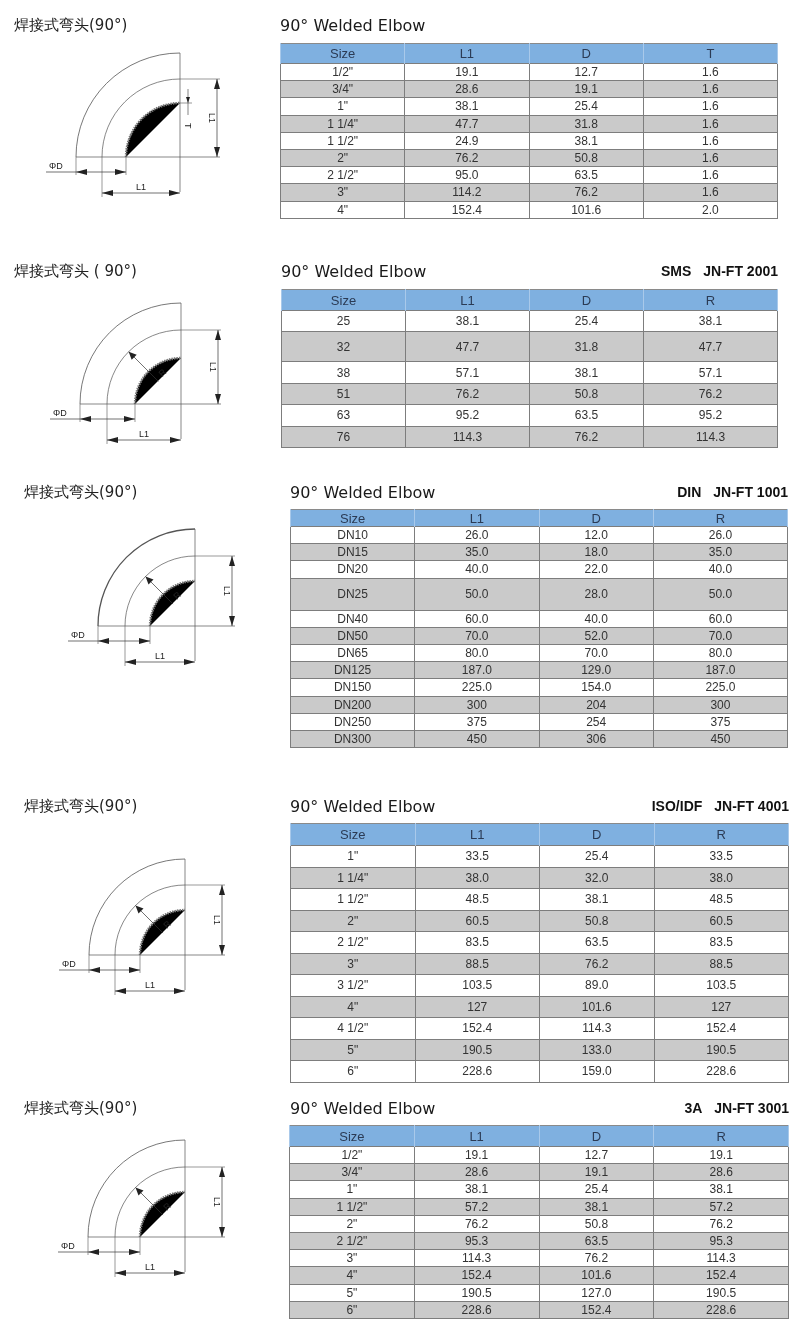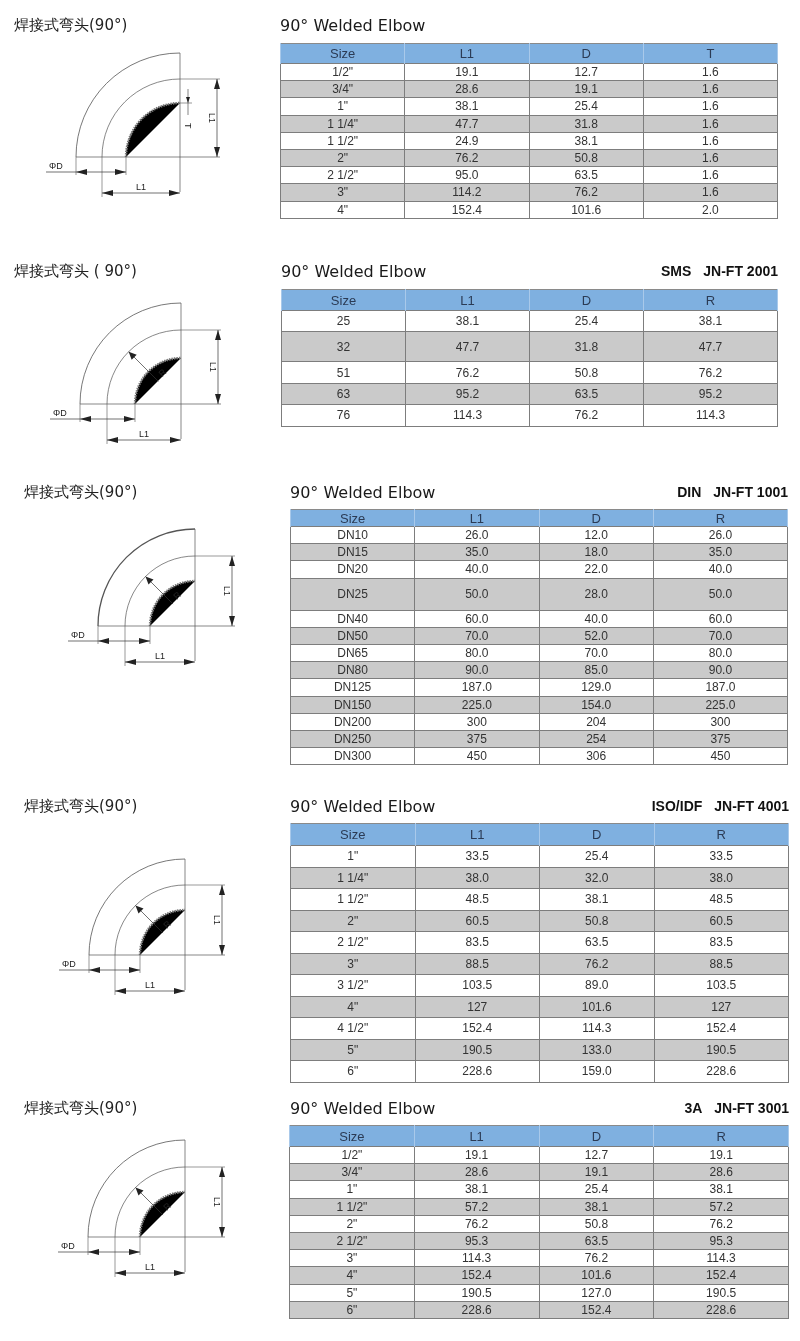--- a/index.html
+++ b/index.html
@@ -185,20 +185,26 @@
             <td>25.4</td>
             <td>38.1</td>
           </tr>
           <tr style="height: 30px;">
             <td>32</td>
             <td>47.7</td>
             <td>31.8</td>
             <td>47.7</td>
           </tr>
           <tr style="height: 21.4px;">
+            <td>38</td>
+            <td>57.1</td>
+            <td>38.1</td>
+            <td>57.1</td>
+          </tr>
+          <tr style="height: 21.4px;">
             <td>51</td>
             <td>76.2</td>
             <td>50.8</td>
             <td>76.2</td>
           </tr>
           <tr style="height: 21.4px;">
             <td>63</td>
             <td>95.2</td>
             <td>63.5</td>
             <td>95.2</td>
@@ -296,26 +302,20 @@
             <td>52.0</td>
             <td>70.0</td>
           </tr>
           <tr style="height: 17.2px;">
             <td>DN65</td>
             <td>80.0</td>
             <td>70.0</td>
             <td>80.0</td>
           </tr>
           <tr style="height: 17.2px;">
-            <td>DN80</td>
-            <td>90.0</td>
-            <td>85.0</td>
-            <td>90.0</td>
-          </tr>
-          <tr style="height: 17.2px;">
             <td>DN125</td>
             <td>187.0</td>
             <td>129.0</td>
             <td>187.0</td>
           </tr>
           <tr style="height: 17.2px;">
             <td>DN150</td>
             <td>225.0</td>
             <td>154.0</td>
             <td>225.0</td>

